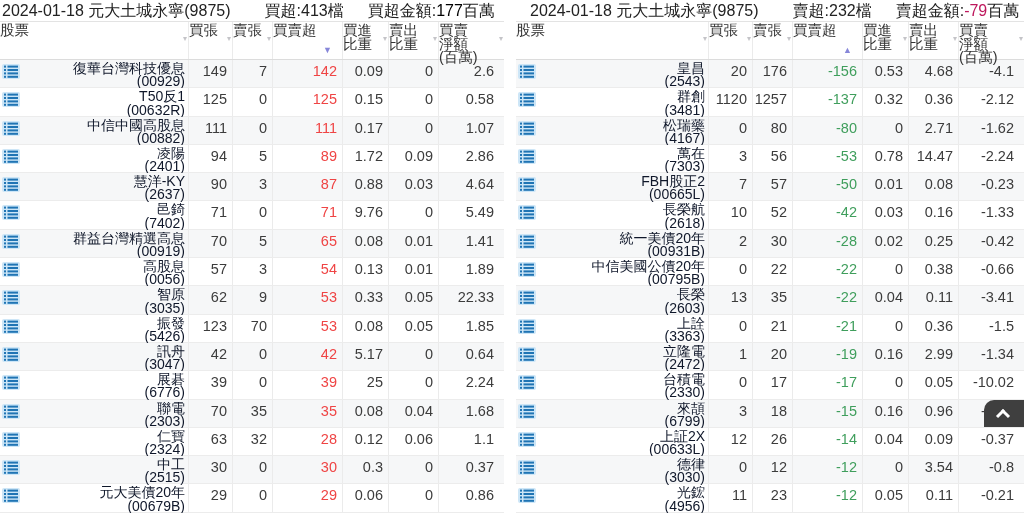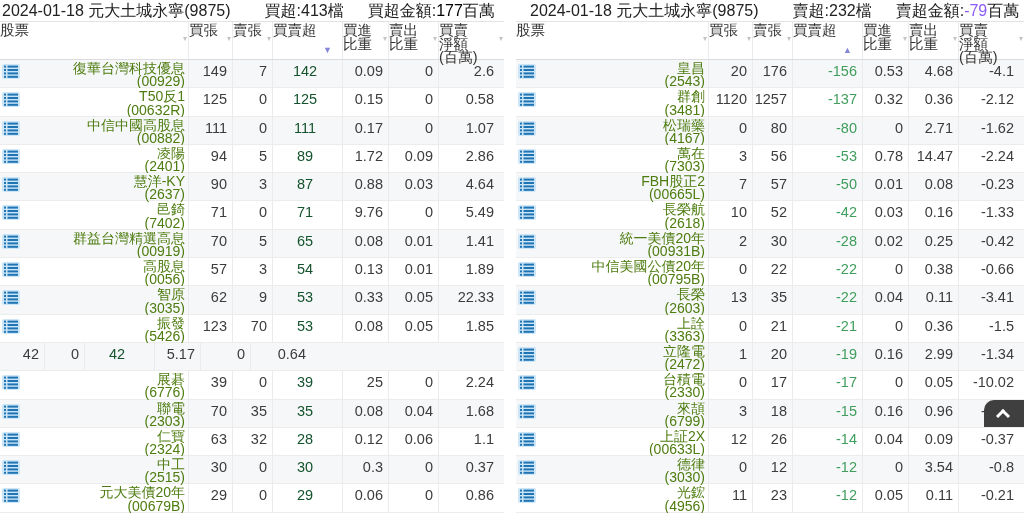--- a/index.html
+++ b/index.html
@@ -13,21 +13,21 @@
 
   
   .panel-title { height:22px; display:flex; align-items:center;
     font-size:16px; line-height:21px; color:#222;
     border-bottom:1px solid #e3e3e3; white-space:nowrap; }
   #panel-right .panel-title { padding-left:14px; }
   #panel-left  .panel-title { padding-left:2px; }
   .t-count  { margin-left:34px; }
   .t-amount { margin-left:24px; }
   .amt-pos { color:#000000; }
-  .amt-neg { color:#8b5cf6; }
+  .amt-neg { color:#be185d; }
 
   
   .thead { display:flex; height:38px; border-bottom:1px solid #dcdcdc;
     color:#333; font-size:14.5px; }
   .th { position:relative; padding-top:2px; text-align:left;
     line-height:13.5px; white-space:pre-line; }
   .th + .th { border-left:1px solid #ebebeb; }
   .sort-un { position:absolute; right:1px; top:13px; font-size:8px;
     color:#c4c4c8; line-height:8px; }
   .sort-active { position:absolute; right:10px; bottom:4px; font-size:9px;
@@ -44,28 +44,28 @@
 
   
   .tbody { }
   .row { display:flex; height:28.3px; border-bottom:1px solid #ececec; }
   .row:nth-child(odd) { background:#f6f7f8; }
   .cell { padding-top:1px; }
   .cell + .cell { border-left:1px solid #ebebeb; }
   .num { font-size:14.5px; line-height:17px; color:#3c3c3c;
     text-align:right; padding-right:5px; padding-top:3px; }
   .cell.col-na { padding-right:10px; }
-  #panel-left  .cell.col-n { color:#14532d;text-align:center; }
+  #panel-left  .cell.col-n { color:#ef4444; }
   #panel-right .cell.col-n { color:#3f9e5c; }
 
   .cell-stock { display:flex; align-items:flex-start; padding-top:2px; }
   .licon { flex:none; margin-left:2px; margin-top:2px; width:18px; height:15px;
     cursor:pointer; }
   .stock-text { flex:1; text-align:right; padding-right:3px;
-    font-size:14px; line-height:13.2px; color:#4d7c0f; overflow:hidden; }
+    font-size:14px; line-height:13.2px; color:#0f172a; overflow:hidden; }
 
   
   .totop { position:absolute; right:0; bottom:0; width:40px; height:27px;
     background:#3f3f3f; border:none; border-top-left-radius:10px;
     cursor:pointer; z-index:5; }
   .chev { position:absolute; left:14px; top:11px; width:10px; height:10px;
     border-left:3px solid #fff; border-top:3px solid #fff;
     transform:rotate(45deg); }
 </style>
 </head>
@@ -338,20 +338,36 @@
           </div>
           <div class="cell num col-b">123</div>
           <div class="cell num col-s">70</div>
           <div class="cell num col-n">53</div>
           <div class="cell num col-bp">0.08</div>
           <div class="cell num col-sp">0.05</div>
           <div class="cell num col-na">1.85</div>
         </div>
 
         <div class="row">
+          <div class="cell cell-stock col-stock">
+            <span class="licon">
+              <svg width="18" height="15" viewBox="0 0 18 15">
+                <rect x="0" y="0" width="18" height="15" rx="2" fill="#cde6f7"></rect>
+                <rect x="2" y="1.6" width="2" height="2" fill="#1f74b4"></rect>
+                <rect x="5.5" y="1.6" width="10.5" height="2" fill="#1f74b4"></rect>
+                <rect x="2" y="5" width="2" height="2" fill="#1f74b4"></rect>
+                <rect x="5.5" y="5" width="10.5" height="2" fill="#1f74b4"></rect>
+                <rect x="2" y="8.4" width="2" height="2" fill="#1f74b4"></rect>
+                <rect x="5.5" y="8.4" width="10.5" height="2" fill="#1f74b4"></rect>
+                <rect x="2" y="11.8" width="2" height="2" fill="#1f74b4"></rect>
+                <rect x="5.5" y="11.8" width="10.5" height="2" fill="#1f74b4"></rect>
+              </svg>
+            </span>
+            <span class="stock-text"><span>訊舟</span><br><span>(3047)</span></span>
+          </div>
           <div class="cell num col-b">42</div>
           <div class="cell num col-s">0</div>
           <div class="cell num col-n">42</div>
           <div class="cell num col-bp">5.17</div>
           <div class="cell num col-sp">0</div>
           <div class="cell num col-na">0.64</div>
         </div>
 
         <div class="row">
           <div class="cell cell-stock col-stock">

